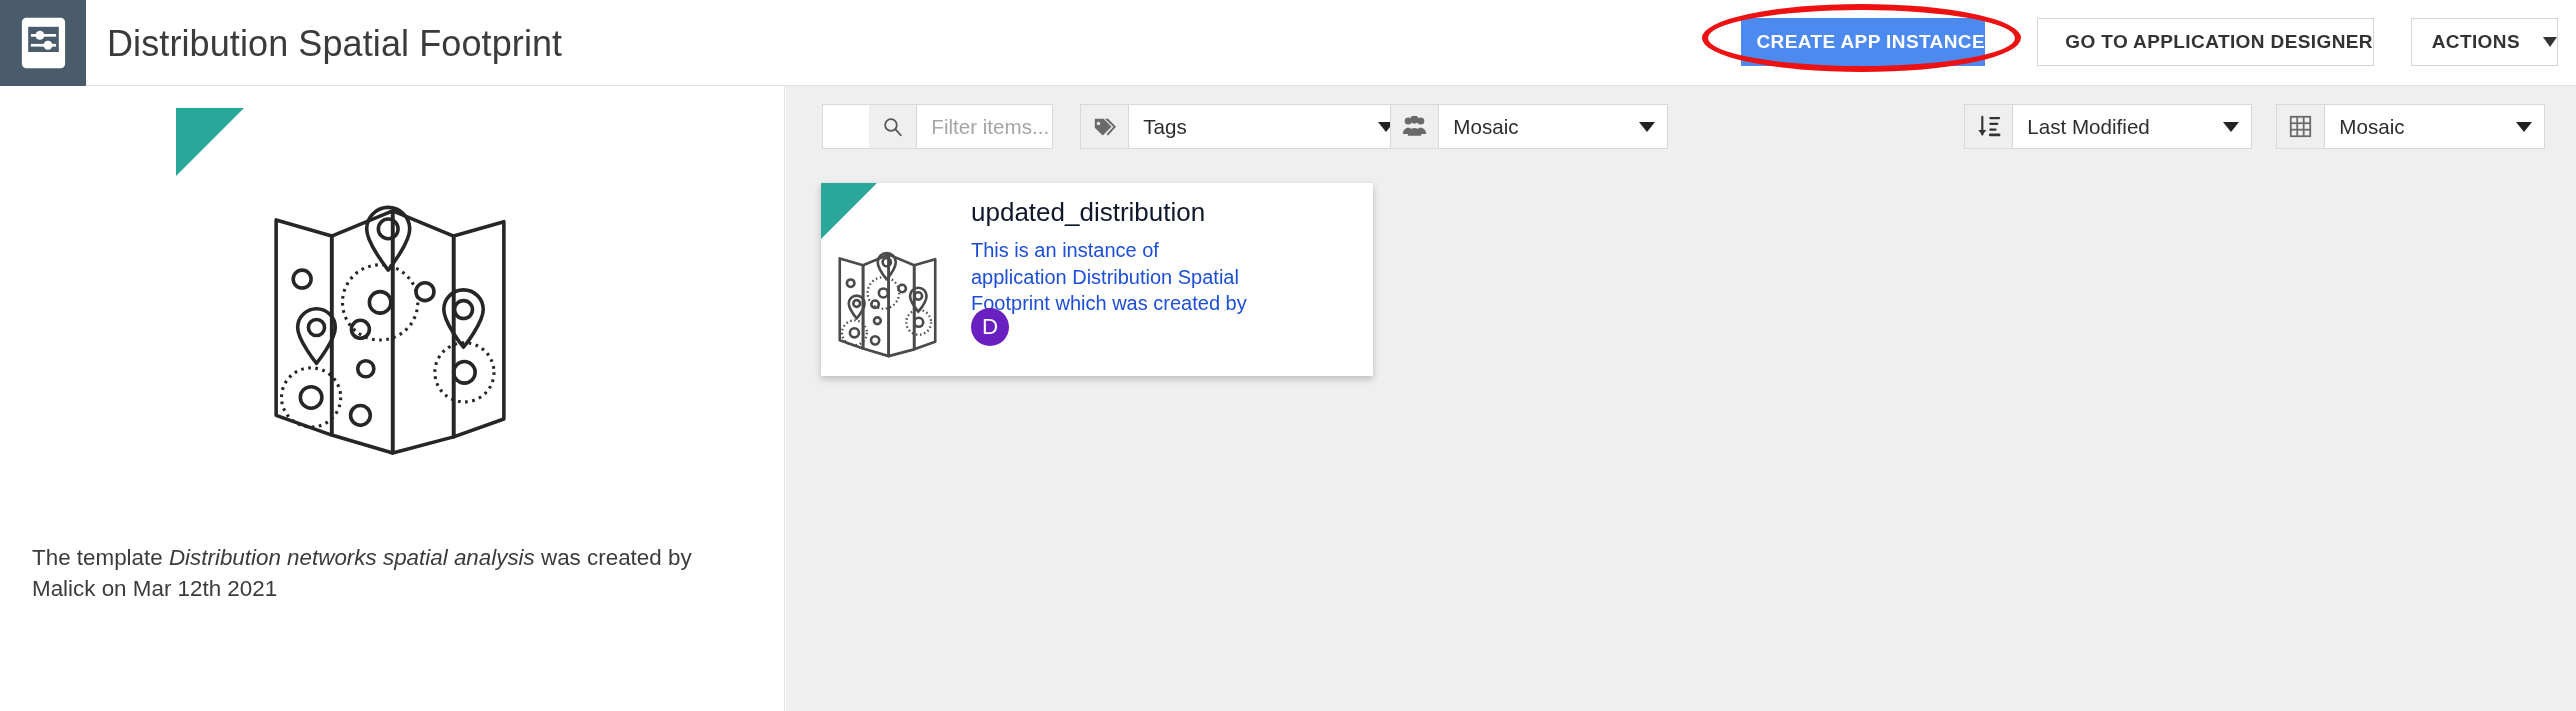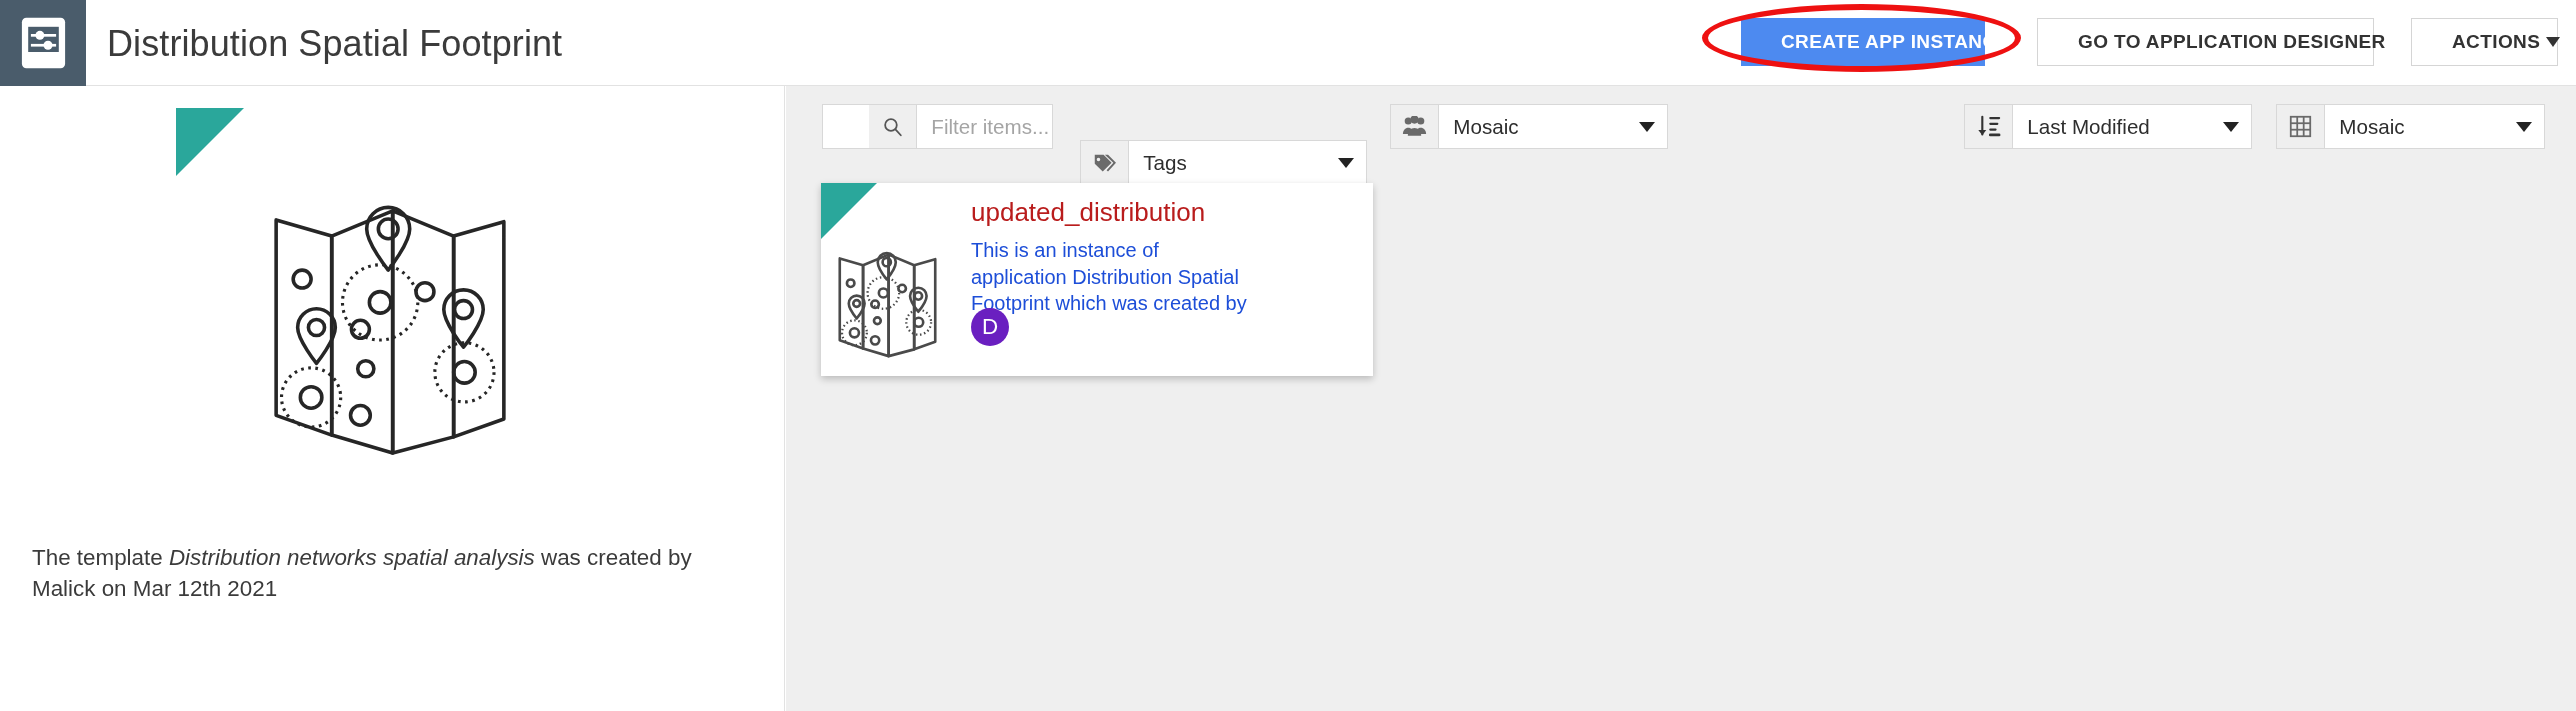--- a/index.html
+++ b/index.html
@@ -44,46 +44,45 @@
     text-align: right;
   }
 
   .hdr-btn {
     position: absolute;
     top: 18px;
     height: 48px;
     box-sizing: border-box;
     display: flex;
     align-items: center;
-    justify-content: flex-start;
+    justify-content: flex-end;
     font-size: 19px;
     font-weight: bold;
     letter-spacing: 0.4px;
     cursor: pointer;
     white-space: nowrap;
     background: #ffffff;
     border: 1.8px solid #d5d5d5;
     color: #333333;
-    padding-left: 40px;
   }
   #create-app-instance-button {
     left: 1741px;
     width: 244px;
     background: #4d8af0;
     border: none;
     color: #ffffff;
   }
   #go-to-application-designer-button {
     left: 2037px;
     width: 337px;
   }
   #actions-button {
     left: 2411px;
     width: 147px;
-    gap: 6px;
+    gap: 23px;
   }
   .caret {
     width: 0; height: 0;
     border-left: 7.2px solid transparent;
     border-right: 7.2px solid transparent;
     border-top: 10px solid #333;
   }
 
   
   #annotation-ellipse {
@@ -183,21 +182,21 @@
   }
   .ctl-caret i {
     display: block;
     width: 0; height: 0;
     border-left: 8px solid transparent;
     border-right: 8px solid transparent;
     border-top: 10.7px solid #222;
   }
 
   #filter-items-search { left: 36px;  width: 231px; padding-left: 46px; }
-  #tags-filter        { left: 294px; width: 287px; margin-top: 36px; }
+  #tags-filter        { left: 294px; width: 327px; }
   #users-filter       { left: 604px; width: 278px; }
   #sort-select        { left: 1178px; width: 288px; }
   #view-mode-select   { left: 1490px; width: 269px; }
 
   
   #instance-card {
     position: absolute;
     left: 35px;
     top: 97px;
     width: 552px;
@@ -218,21 +217,21 @@
   #card-thumbnail {
     position: absolute;
     left: 11.6px;
     top: 64px;
   }
   #instance-title {
     position: absolute;
     left: 150px;
     top: 14.3px;
     font-size: 26px;
-    color: #b91c1c;
+    color: #0f172a;
     white-space: nowrap;
   }
   #instance-description {
     position: absolute;
     left: 150px;
     top: 54px;
     width: 278px;
     font-size: 20px;
     line-height: 1.33;
     color: #1d4ed8;

